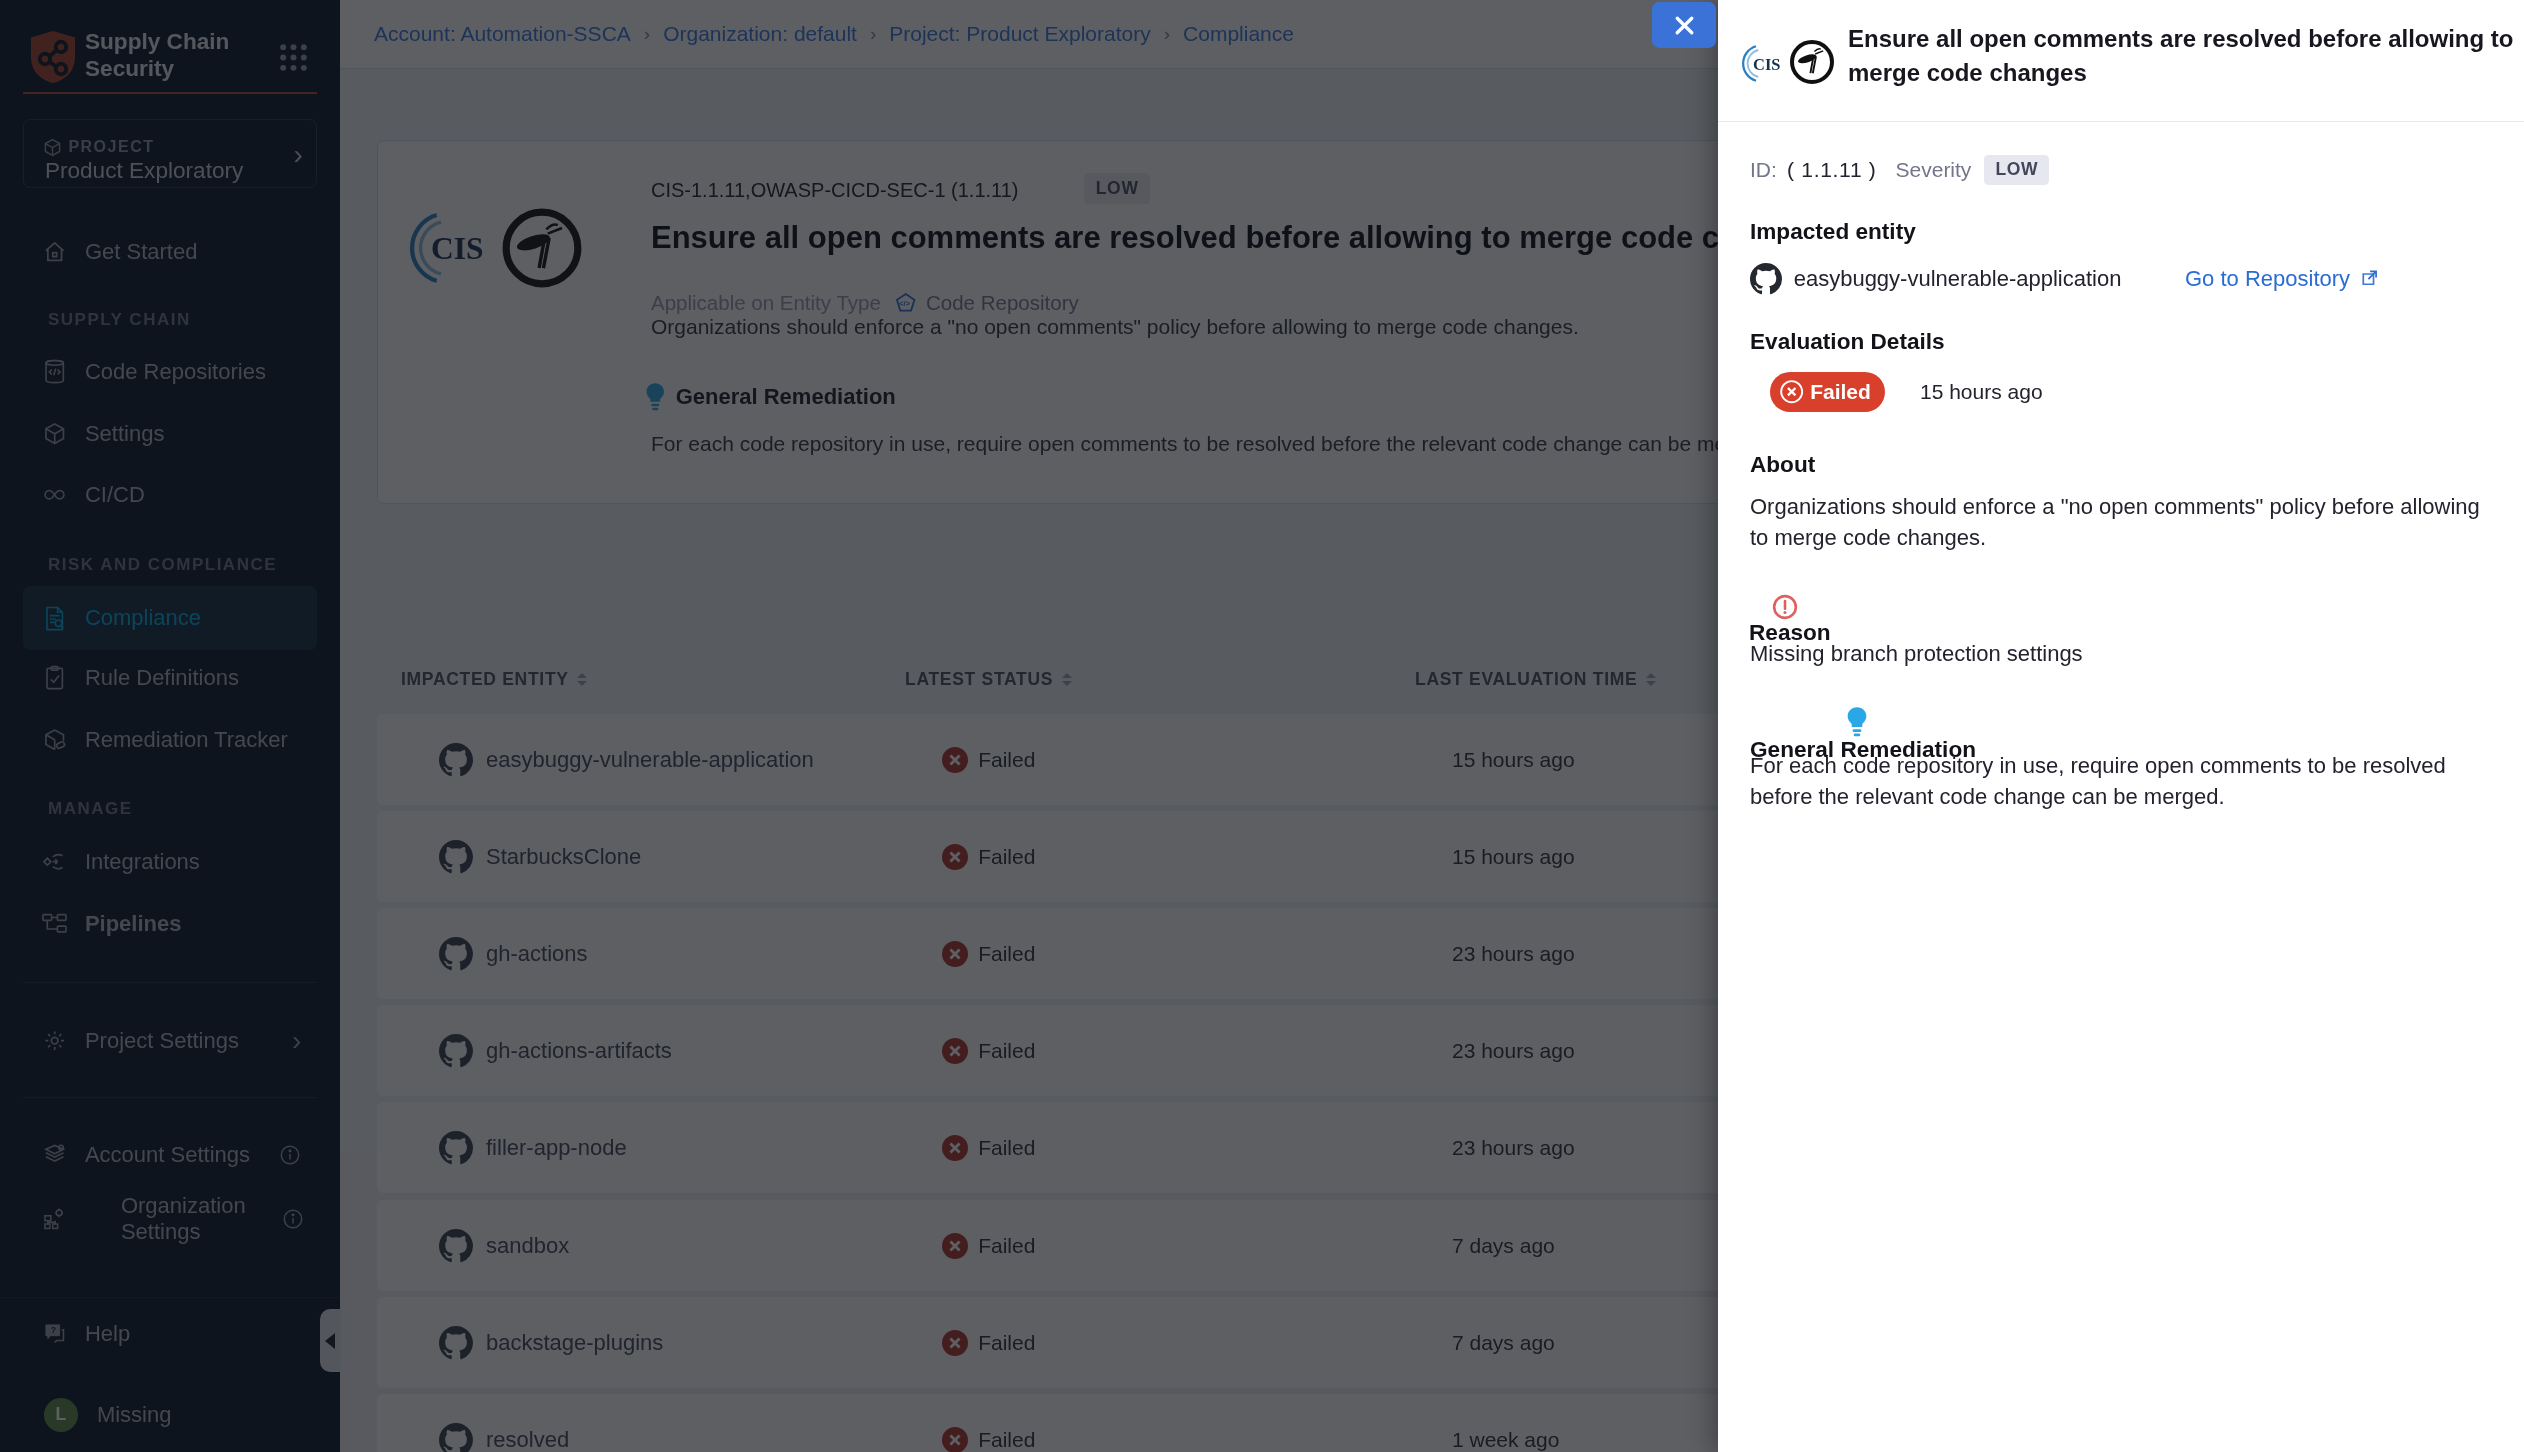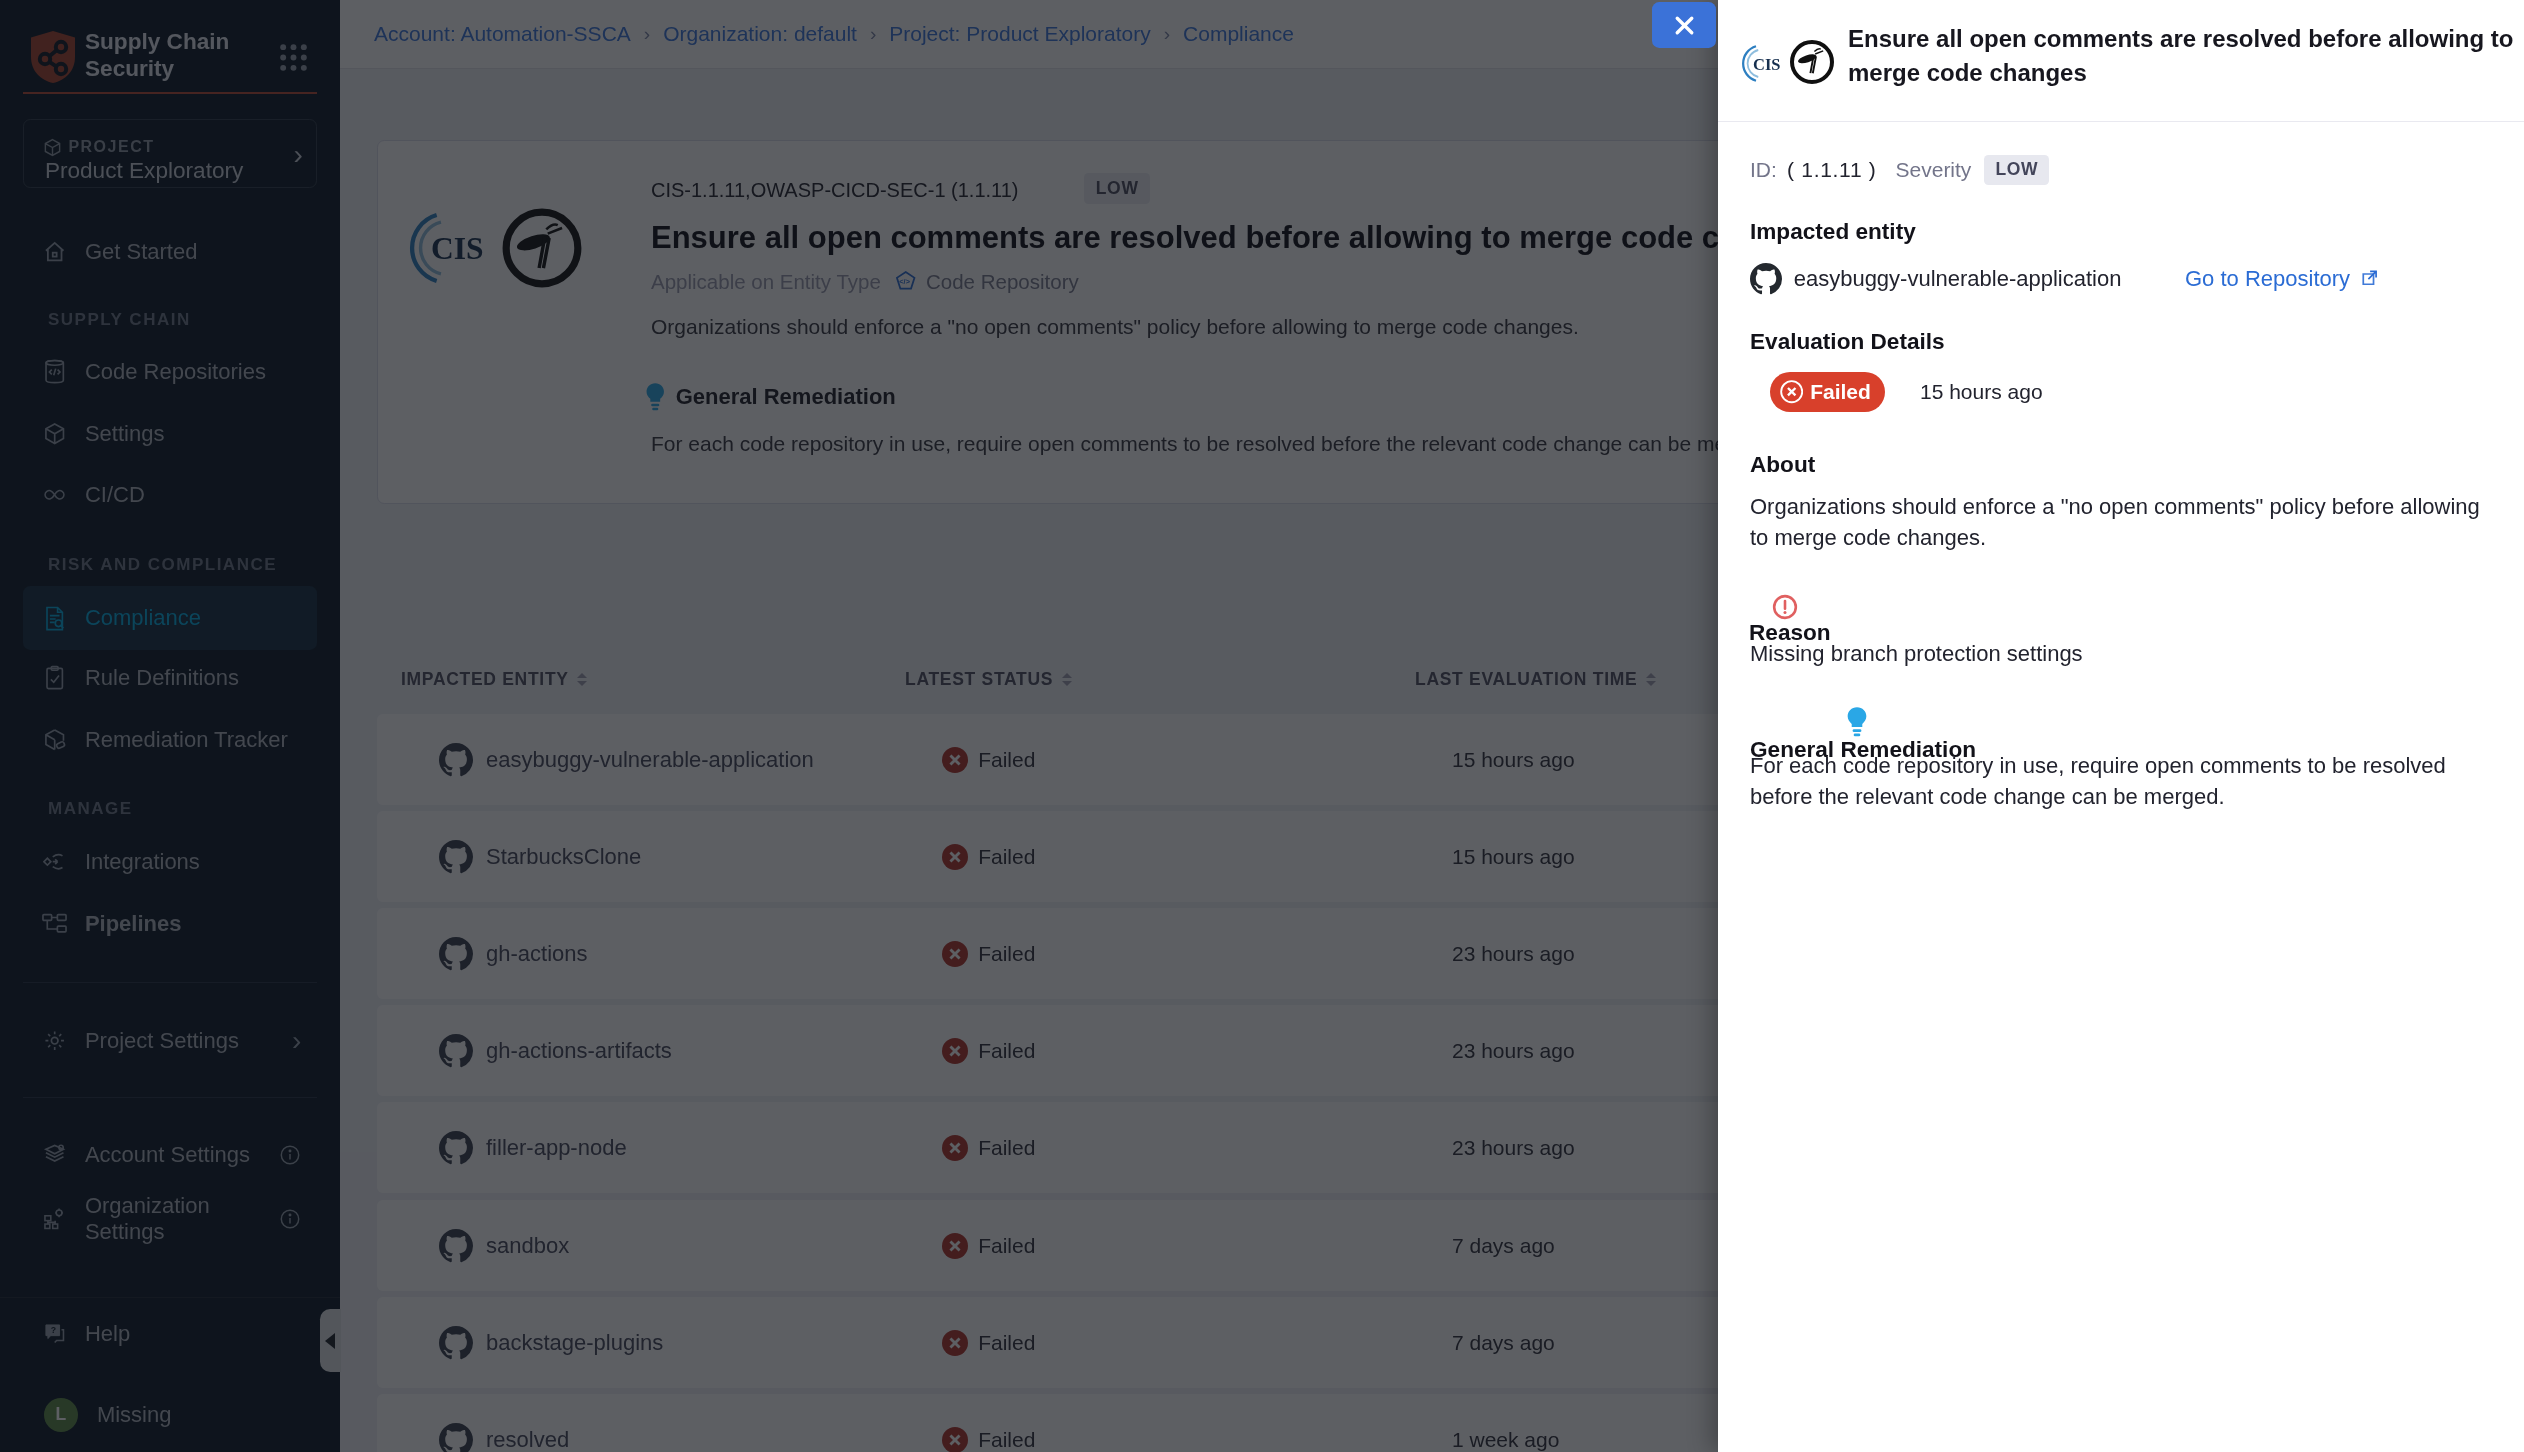--- a/index.html
+++ b/index.html
@@ -33,21 +33,21 @@
   #main { left:340px; top:0; width:2184px; height:1152px; background:#f0f1f6; z-index:1; }
   #topbar { left:0; top:0; width:2184px; height:69px; background:#ffffff; border-bottom:0.7px solid #e3e3ea; display:flex; align-items:center; }
   .crumbs { margin-left:34px; display:flex; align-items:center; font-size:21px; color:#3b77dd; }
   .crumb { cursor:pointer; }
   .crumb-sep { margin:0 13px; color:#7d87a8; font-size:19px; }
 
   .rule-card { left:37px; top:140px; width:1768px; height:364px; background:#ffffff; border:0.7px solid #d9dbe8; border-radius:7.3px; }
   .rc-code { left:273px; top:38px; position:absolute; font-size:20px; color:#23232e; }
   .badge-low { display:inline-block; background:#ebecf3; color:#4b4d5e; font-size:17.5px; font-weight:700; letter-spacing:0.7px; border-radius:4.4px; padding:5.1px 11.7px; margin-left:19px; vertical-align:middle; }
   .rc-title { left:273px; top:79px; position:absolute; font-size:31px; font-weight:700; color:#0f0f16; white-space:nowrap; }
-  .rc-meta { left:273px; top:129px; position:absolute; font-size:20.5px; color:#989aad; display:flex; align-items:flex-start; }
+  .rc-meta { left:273px; top:150px; position:absolute; font-size:20.5px; color:#989aad; display:flex; align-items:flex-end; }
   .rc-entitytype { color:#7a7c90; margin-left:8.8px; }
   .rc-desc { left:273px; top:174px; position:absolute; font-size:21px; color:#35353f; white-space:nowrap; }
   .rc-rem-head { left:267px; top:241px; position:absolute; font-size:22px; font-weight:700; color:#1d1d26; display:flex; align-items:center; }
   .rc-rem-text { left:273px; top:291px; position:absolute; font-size:21px; color:#35353f; white-space:nowrap; }
 
   .thead { position:absolute; font-size:17.5px; font-weight:700; letter-spacing:0.7px; color:#4e5060; display:flex; align-items:center; }
   .sorticon { margin-left:8.8px; display:inline-flex; flex-direction:column; gap:2.2px; }
   .sorticon .up { width:0;height:0;border-left:5.1px solid transparent;border-right:5.1px solid transparent;border-bottom:5.8px solid #9ea0b0; }
   .sorticon .dn { width:0;height:0;border-left:5.1px solid transparent;border-right:5.1px solid transparent;border-top:5.8px solid #9ea0b0; }
 
@@ -242,21 +242,21 @@
       </span>
     <span>Account Settings</span>
     <span class="nav-right">
         <svg width="22" height="22" viewBox="0 0 24 24" fill="none" stroke="currentColor" stroke-width="1.6">
           <circle cx="12" cy="12" r="9.5"></circle>
           <path d="M12 11 V17"></path>
           <circle cx="12" cy="7.6" r="0.8" fill="currentColor"></circle>
         </svg>
       </span>
   </div>
-  <div class="abs nav-item" style="top:1188px;">
+  <div class="abs nav-item" style="top:1188px;gap:36px;">
     <span class="nicon">
         <svg width="23.4" height="23.4" viewBox="0 0 24 24" fill="none" stroke="currentColor" stroke-width="1.6">
           <rect x="2" y="9" width="6" height="5"></rect>
           <rect x="2" y="17.5" width="5" height="4.5"></rect>
           <rect x="10" y="17.5" width="5" height="4.5"></rect>
           <path d="M5 14 V17.5 M12.5 14 V17.5 M5 15.8 H12.5"></path>
           <circle cx="16.5" cy="6" r="3"></circle>
           <path d="M16.5 1.5 V3 M16.5 9 V10.5 M12.8 6 H14.3 M18.7 6 H20.2"></path>
         </svg>
       </span>

